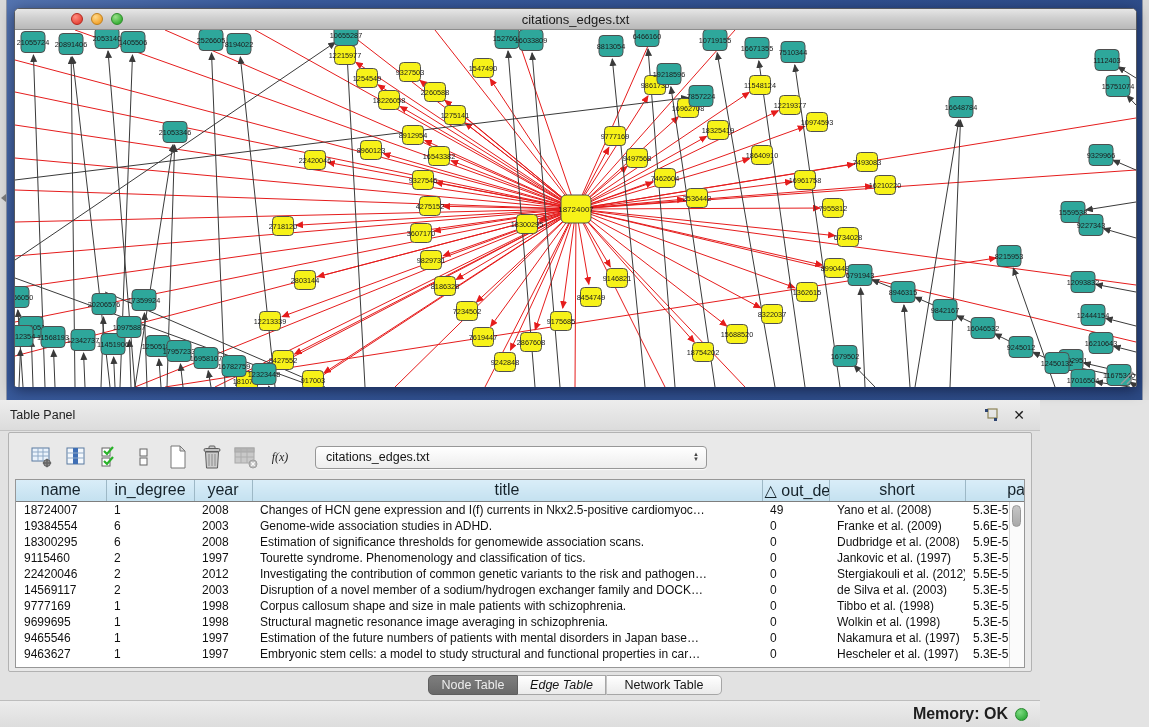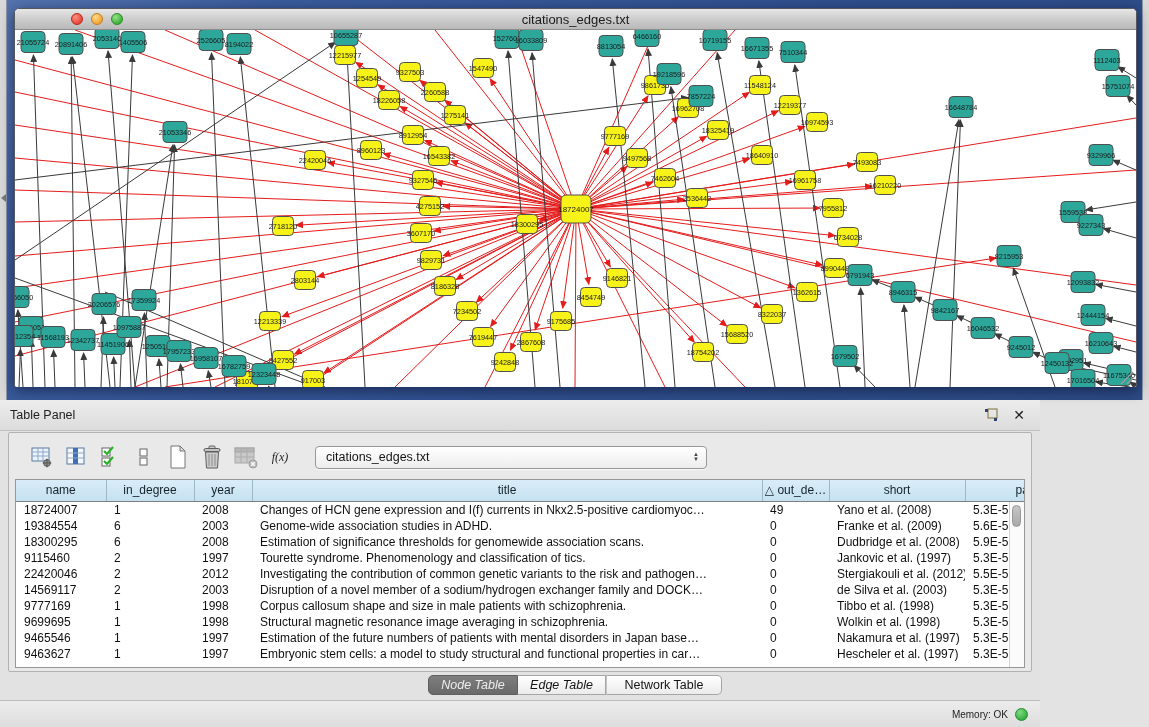--- a/index.html
+++ b/index.html
@@ -46,44 +46,44 @@
   .fx-text{font-size:12px;font-style:italic;color:#1e1e1e;font-family:"Liberation Serif","DejaVu Serif",serif;}
   .combo{margin-left:16px;width:392px;height:23px;box-sizing:border-box;border:1px solid #979797;border-radius:4px;
          background:linear-gradient(#ffffff,#ededed);display:flex;align-items:center;justify-content:space-between;
          padding:0 7px 0 10px;box-shadow:0 1px 1px rgba(255,255,255,.8), inset 0 1px 0 #fff;}
   .combo-text{font-size:12.5px;color:#141414;}
   .combo-arrows{display:flex;flex-direction:column;line-height:5px;font-size:6px;color:#444;}
 
   .table-wrap{position:absolute;left:6px;right:6px;top:46px;bottom:3px;box-sizing:border-box;
               border:1px solid #979797;background:#fff;overflow:hidden;}
   table.data{border-collapse:collapse;table-layout:fixed;width:1100px;}
-  table.data th{height:21px;box-sizing:border-box;font-size:12px;font-weight:normal;color:#15222a;
+  table.data th{height:21px;box-sizing:border-box;font-size:16px;font-weight:normal;color:#15222a;
                 background:linear-gradient(#d9edf8,#c4e1f0);border-right:1px solid #9db8c6;
                 border-bottom:1px solid #7e7e7e;overflow:hidden;white-space:nowrap;text-align:center;padding:0 2px;}
   table.data td{height:16px;font-size:12px;color:#101010;white-space:nowrap;overflow:hidden;padding:0 4px 0 8px;}
   td.c-title{padding-left:15px;}
   td.c-short{padding-left:5px;}
   .col-0{width:90px;}.col-1{width:88px;}.col-2{width:58px;}.col-3{width:510px;}
   .col-4{width:67px;}.col-5{width:136px;}.col-6{width:151px;}
   .vscroll{position:absolute;top:22px;right:0;bottom:0;width:14px;background:#fbfbfb;border-left:1px solid #d2d2d2;}
   .vthumb{position:absolute;left:2px;top:3px;width:9px;height:22px;border-radius:5px;
           background:linear-gradient(#c6c6c6,#a9a9a9);border:1px solid #989898;box-sizing:border-box;}
 
   .tabs{position:absolute;left:428px;top:275px;height:20px;display:flex;}
   .seg{height:20px;box-sizing:border-box;display:flex;align-items:center;justify-content:center;
        font-size:12.5px;border:1px solid #a6a6a6;background:linear-gradient(#ffffff,#ebebeb);color:#151515;}
   .seg.first{width:90px;border-radius:5px 0 0 5px;}
   .seg.mid{width:88px;border-left:none;font-style:italic;}
   .seg.last{width:116px;border-left:1px solid #c4c4c4;border-radius:0 5px 5px 0;}
-  .seg.selected{background:linear-gradient(#7e7e7e,#696969);color:#ededed;border-color:#5f5f5f;font-style:italic;}
+  .seg.selected{background:linear-gradient(#7e7e7e,#696969);color:#ededed;border-color:#5f5f5f;}
 
   .status-bar{position:absolute;left:0;right:0;bottom:0;height:27px;box-sizing:border-box;
               border-top:1px solid #bdbdbd;background:linear-gradient(#ececec,#dddddd);
               display:flex;align-items:center;justify-content:flex-end;padding-right:12px;}
-  .mem-label{font-size:10px;color:#1e1e1e;margin-right:7px;}
+  .mem-label{font-size:16px;color:#1e1e1e;margin-right:7px;font-weight:bold;}
   .mem-dot{width:13px;height:13px;border-radius:50%;box-sizing:border-box;
            background:radial-gradient(circle at 35% 30%,#7edc82,#33ad3e 75%);border:1px solid #27872f;}
 </style>
 </head>
 <body>
 
 <div class="app">
 
   <div class="graph-region">
     <div class="desktop"></div>

